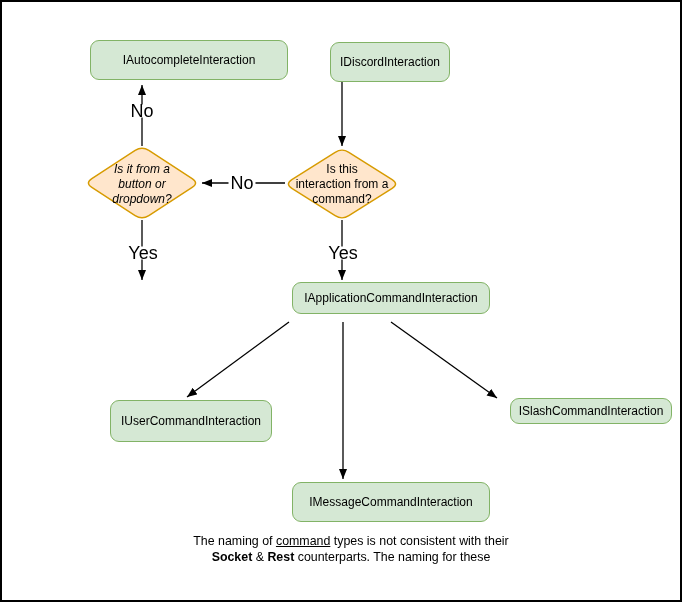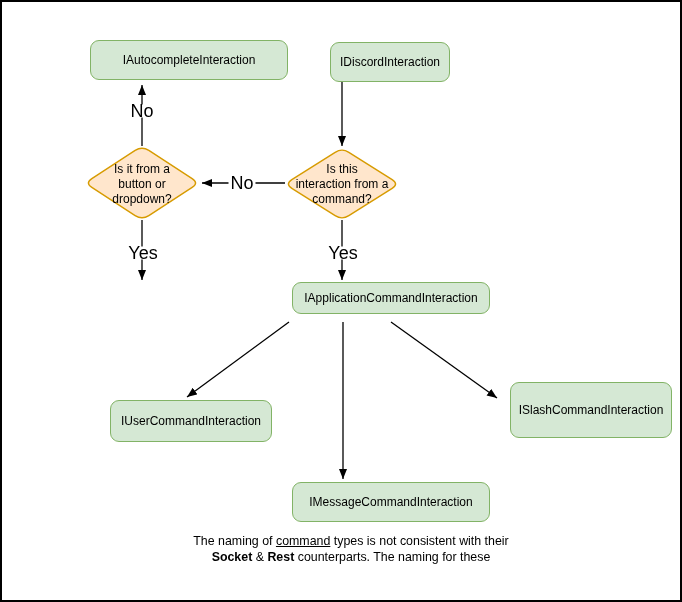--- a/index.html
+++ b/index.html
@@ -101,28 +101,28 @@
   </div>
   <div class="node" style="left:280px; top:40px; width:120px; height:40px;">
     <span>IDiscordInteraction</span>
   </div>
   <div class="node" style="left:242px; top:280px; width:198px; height:32px;">
     <span>IApplicationCommandInteraction</span>
   </div>
   <div class="node" style="left:60px; top:398px; width:162px; height:42px;">
     <span>IUserCommandInteraction</span>
   </div>
-  <div class="node" style="left:460px; top:380px; width:162px; height:56px;">
+  <div class="node" style="left:460px; top:396px; width:162px; height:26px;">
     <span>ISlashCommandInteraction</span>
   </div>
   <div class="node" style="left:242px; top:480px; width:198px; height:40px;">
     <span>IMessageCommandInteraction</span>
   </div>
 
-  <div class="diamond-label" style="left:140px; top:182px;">Is it from a
+  <div class="diamond-label" style="left:140px; top:182px;font-style:italic;">Is it from a
 button or
 dropdown?</div>
   <div class="diamond-label" style="left:340px; top:182px;">Is this
 interaction from a
 command?</div>
 
   <div class="edge-label" style="left:140px; top:109px;">No</div>
   <div class="edge-label" style="left:240px; top:181px;">No</div>
   <div class="edge-label" style="left:141px; top:251px;">Yes</div>
   <div class="edge-label" style="left:341px; top:251px;">Yes</div>

